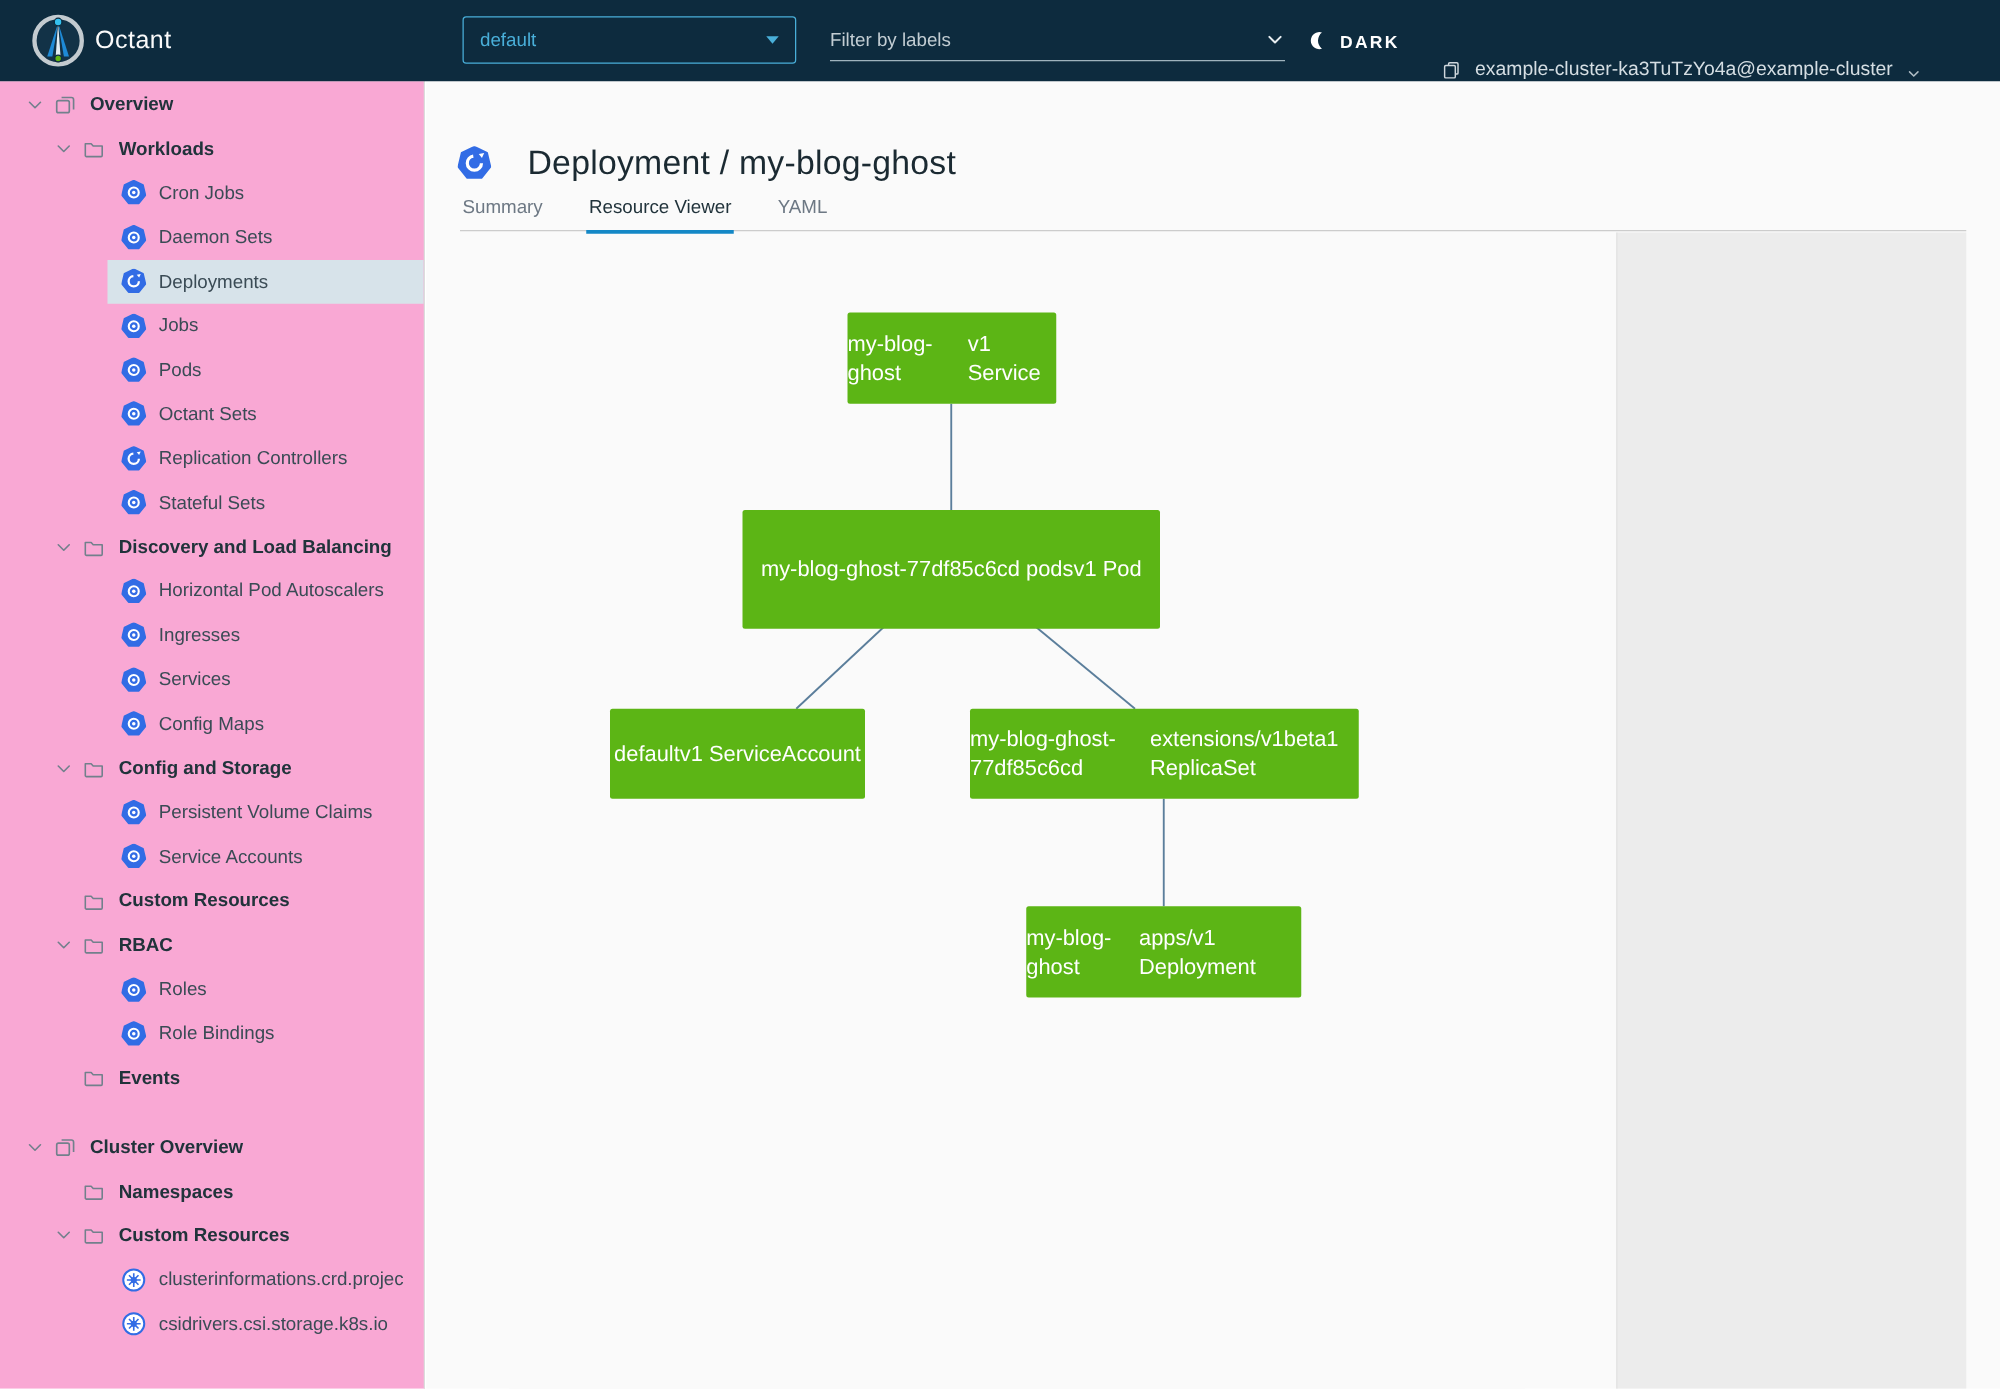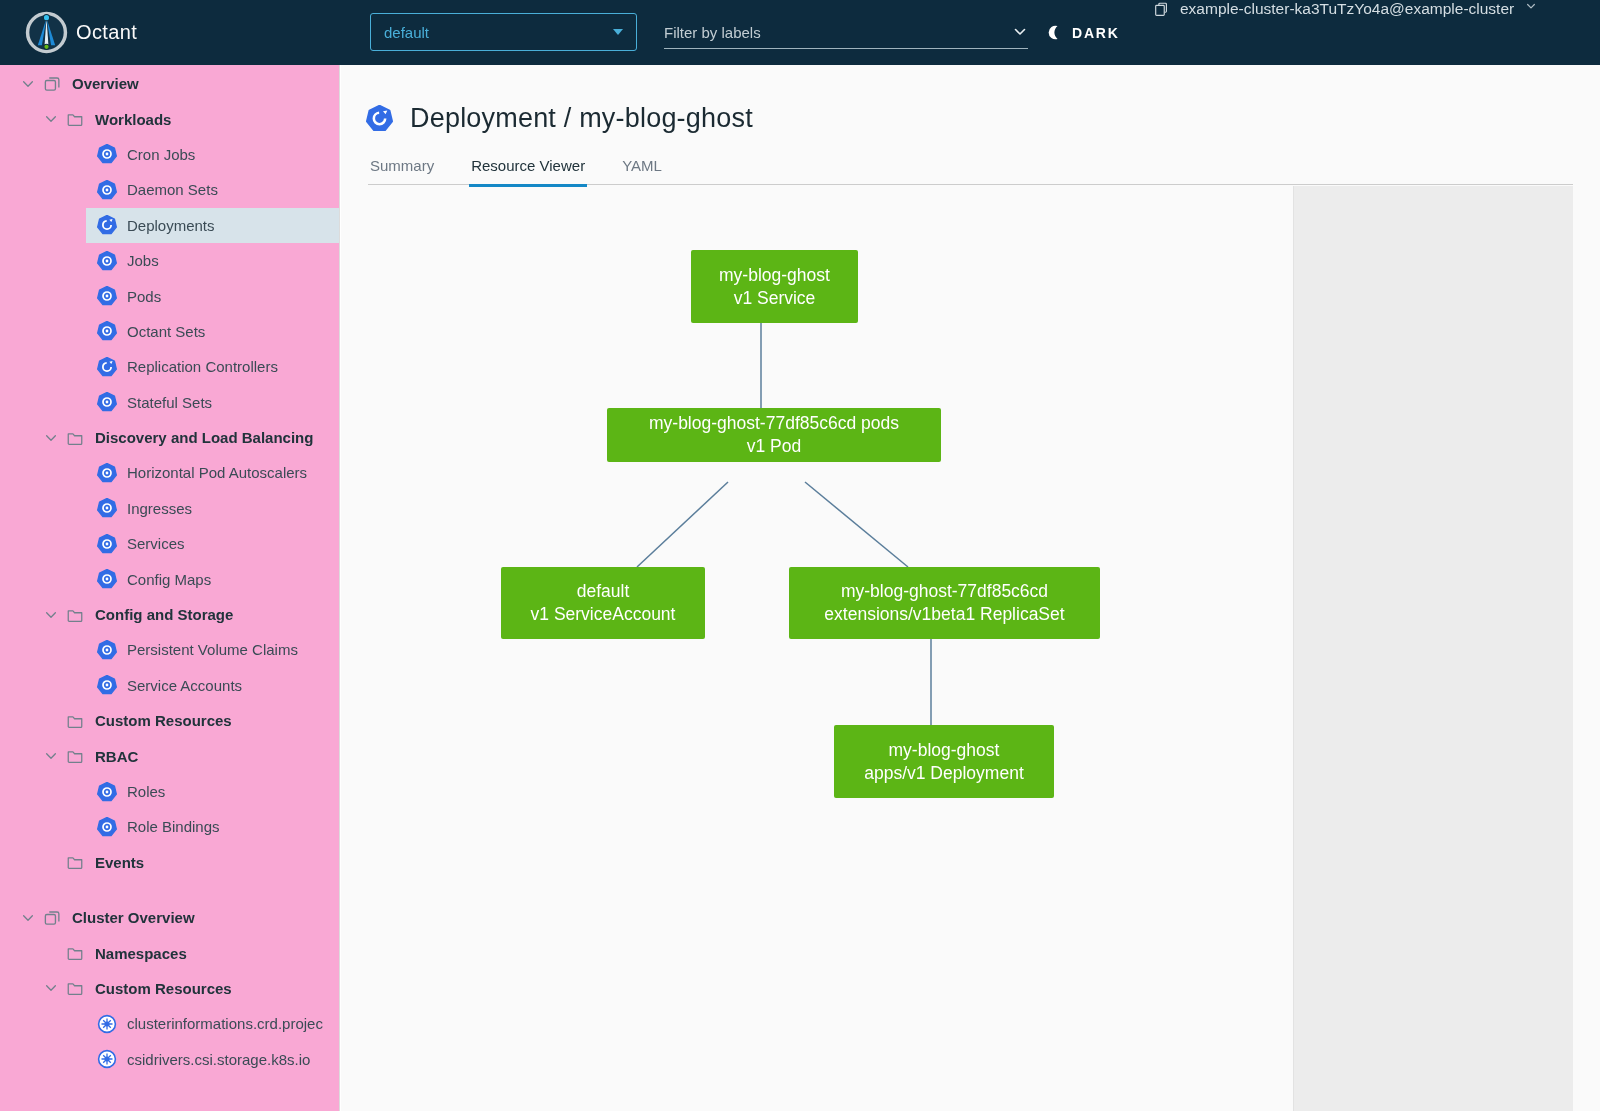--- a/index.html
+++ b/index.html
@@ -20,21 +20,21 @@
             border-top:6px solid #49afd9;}
   .filter{position:absolute;left:664px;top:16px;width:364px;height:32px;
           border-bottom:1px solid #9fb3bd;display:flex;align-items:center;}
   .filter input{flex:1;background:transparent;border:none;outline:none;color:#eab308;
                 font-size:15px;font-family:"Liberation Sans",sans-serif;padding:0;}
   .filter input::placeholder{color:#c2cdd3;opacity:1;}
   .filter .chev{margin-left:8px;display:flex;}
   .dark-toggle{position:absolute;left:1046px;top:0;height:65px;display:flex;align-items:center;
                gap:9px;color:#ffffff;cursor:pointer;}
   .dark-toggle .lbl{font-size:14px;font-weight:700;letter-spacing:1.8px;}
-  .context{position:absolute;left:1153px;top:0;height:65px;display:flex;align-items:flex-start;
+  .context{position:absolute;left:1153px;top:0;height:65px;display:flex;align-items:flex-end;
            gap:9px;color:#d5dee3;font-size:15.5px;cursor:pointer;}
 
   
   .sidebar{position:absolute;left:0;top:65px;width:340px;bottom:0;background:#f9a8d4;
            border-right:1px solid #dcdcdc;box-sizing:border-box;overflow:hidden;padding-top:1px;}
   .srow{display:flex;align-items:center;height:35.4px;position:relative;cursor:pointer;}
   .srow>*{position:relative;z-index:1;}
   .srow.sel::before{content:"";position:absolute;left:86px;right:0;top:0;bottom:0;
                     background:#d7e3ea;z-index:0;}
   .lvl0{padding-left:14px;}
@@ -43,31 +43,31 @@
   .caret{width:28px;height:20px;display:flex;align-items:center;justify-content:center;flex:none;}
   .icn{width:20px;height:20px;display:flex;align-items:center;justify-content:center;
        flex:none;margin-right:10px;}
   .lbl-s{font-size:15px;color:#3a4b55;white-space:nowrap;overflow:hidden;}
   .srow.bold .lbl-s{font-weight:700;color:#21333b;}
   .gap-top{margin-top:20px;}
 
   
   .main{position:absolute;left:341px;top:65px;right:0;bottom:0;background:#fafafa;}
   .title-row{position:absolute;left:366px;top:99px;display:flex;align-items:center;gap:13px;z-index:5;}
-  .title-row h1{margin:4px;font-size:27px;font-weight:400;color:#1b2a32;letter-spacing:.2px;}
+  .title-row h1{margin:16px;font-size:27px;font-weight:400;color:#1b2a32;letter-spacing:.2px;}
   .tabs{position:absolute;left:368px;top:149px;display:flex;gap:33px;z-index:6;}
   .tab{font-size:15px;color:#6d7884;padding:8px 2px 10px;cursor:pointer;border-bottom:3px solid transparent;}
   .tab.active{color:#21333b;border-bottom-color:#1488c6;}
   .tabline{position:absolute;left:368px;top:184px;width:1205px;height:1px;background:#cccccc;z-index:4;}
   .right-panel{position:absolute;left:1293px;top:186px;width:280px;height:925px;
                background:#ececec;border-left:1px solid #e2e2e2;box-sizing:border-box;z-index:3;}
   .edges-svg{position:absolute;left:341px;top:185px;z-index:2;}
-  .node{position:absolute;background:#5cb515;color:#ffffff;display:flex;flex-direction:column;
+  .node{position:absolute;background:#5cb515;color:#ffffff;display:flex;flex-direction:row;
         align-items:center;justify-content:center;font-size:17.5px;
-        line-height:23px;border-radius:2px;z-index:5;cursor:pointer;margin-left:13px;}
+        line-height:23px;border-radius:2px;z-index:5;cursor:pointer;}
 </style>
 </head>
 <body>
 
 <div class="page">
 
   <div class="topbar">
     <div class="logo">
       <svg width="43" height="43" viewBox="0 0 42 42">
         <circle cx="21" cy="21" r="18.5" fill="#123247" stroke="#c3cbd0" stroke-width="3.4"></circle>
@@ -458,21 +458,21 @@
       <line x1="464" y1="297" x2="567" y2="382" stroke="#5b7e9b" stroke-width="1.5"></line>
       <line x1="590" y1="454" x2="590" y2="540" stroke="#5b7e9b" stroke-width="1.5"></line>
     </svg>
 
   <div class="right-panel"></div>
 
 <div class="node" style="left: 678px; top: 250px; width: 167px; height: 73px;">
       <span>my-blog-ghost</span>
       <span>v1 Service</span>
     </div>
-    <div class="node" style="left: 594px; top: 408px; width: 334px; height: 54px;">
+    <div class="node" style="left: 594px; top: 408px; width: 334px; height: 95px;">
       <span>my-blog-ghost-77df85c6cd pods</span>
       <span>v1 Pod</span>
     </div>
     <div class="node" style="left: 488px; top: 567px; width: 204px; height: 72px;">
       <span>default</span>
       <span>v1 ServiceAccount</span>
     </div>
     <div class="node" style="left: 776px; top: 567px; width: 311px; height: 72px;">
       <span>my-blog-ghost-77df85c6cd</span>
       <span>extensions/v1beta1 ReplicaSet</span>

